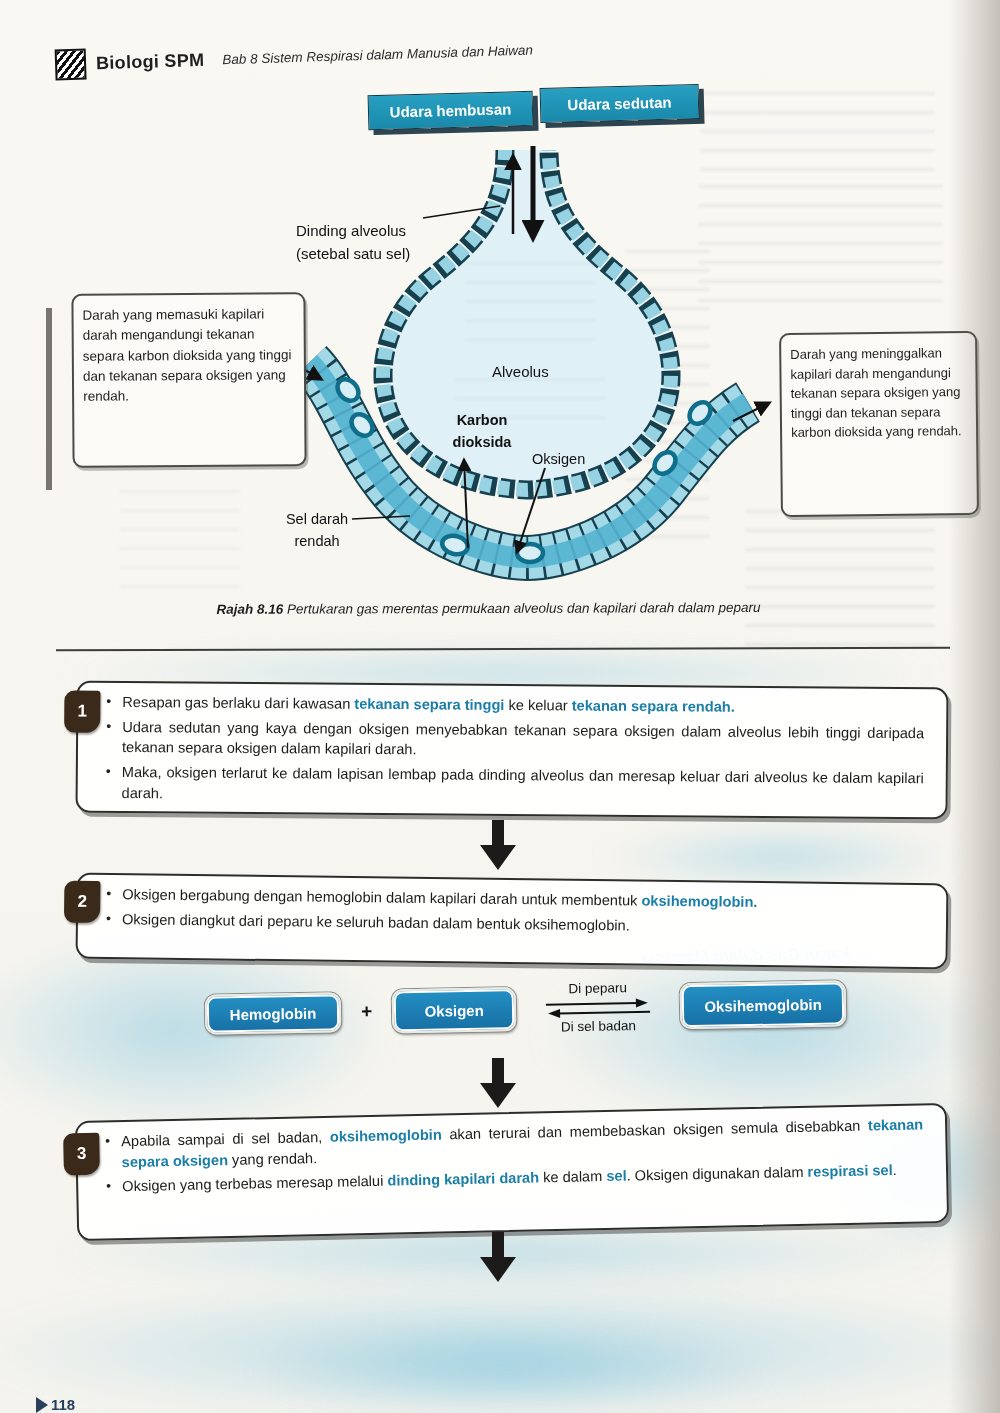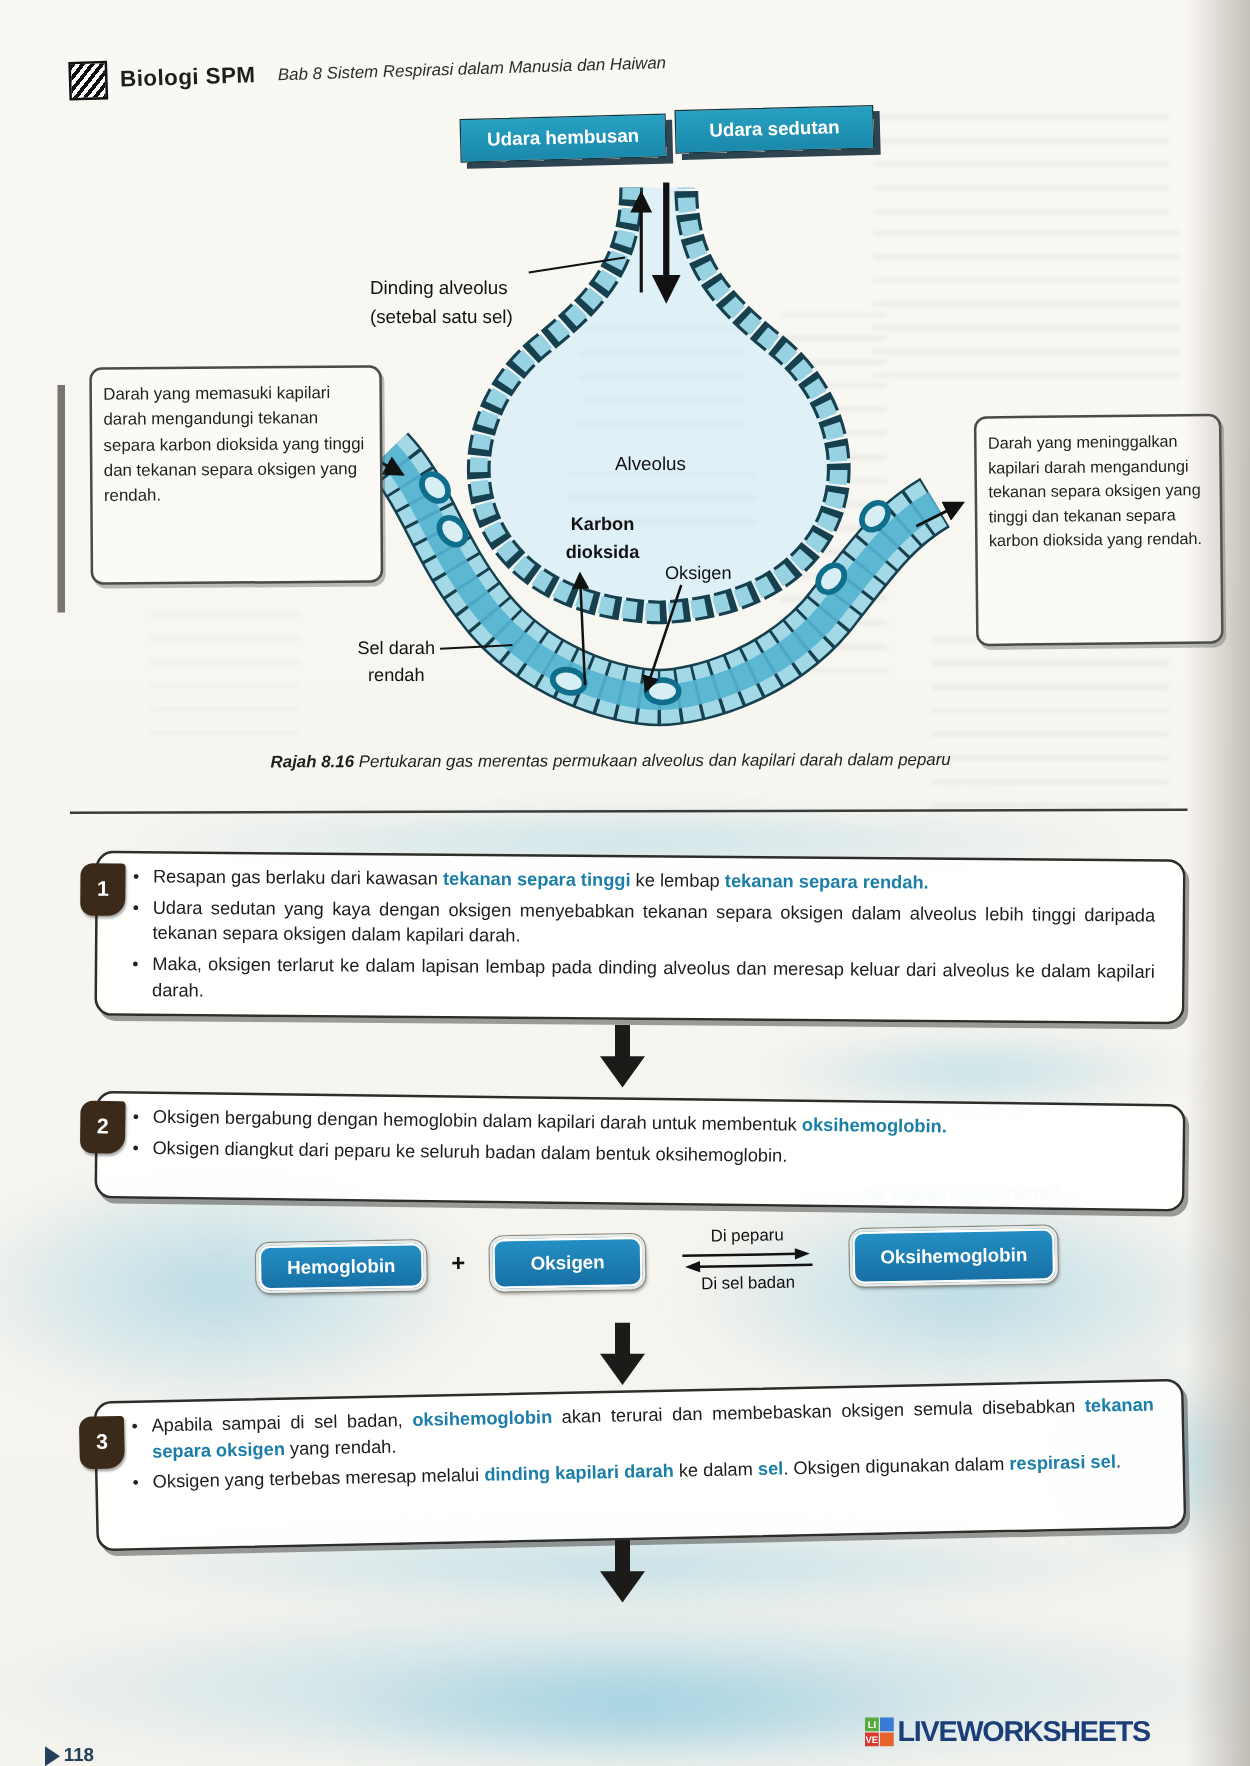--- a/index.html
+++ b/index.html
@@ -163,21 +163,21 @@
 
   <div class="caption">
     <b>Rajah 8.16</b><span> Pertukaran gas merentas permukaan alveolus dan kapilari darah dalam peparu</span>
   </div>
 
   <div class="divider"></div>
 
   <div class="step-box" style="left:76px;top:684px;width:868px;height:128px;transform:rotate(.45deg);">
     <div class="badge">1</div>
     <ul>
-      <li><span>Resapan gas berlaku dari kawasan </span><span class="hl">tekanan separa tinggi</span><span> ke lembap </span><span class="hl">tekanan separa rendah.</span></li>
+      <li><span>Resapan gas berlaku dari kawasan </span><span class="hl">tekanan separa tinggi</span><span> ke keluar </span><span class="hl">tekanan separa rendah.</span></li>
       <li><span>Udara sedutan yang kaya dengan oksigen menyebabkan tekanan separa oksigen dalam alveolus lebih tinggi daripada tekanan separa oksigen dalam kapilari darah.</span></li>
       <li><span>Maka, oksigen terlarut ke dalam lapisan lembap pada dinding alveolus dan meresap keluar dari alveolus ke dalam kapilari darah.</span></li>
     </ul>
   </div>
 
   <svg class="darrow" style="left:478px;top:820px;" width="40" height="52" viewBox="0 0 40 52">
     <rect x="14" y="0" width="12" height="26" fill="#1c1b19"></rect>
     <polygon points="2,25 38,25 20,50" fill="#1c1b19"></polygon>
   </svg>
 
@@ -217,29 +217,20 @@
       <li><span>Apabila sampai di sel badan, </span><span class="hl">oksihemoglobin</span><span> akan terurai dan membebaskan oksigen semula disebabkan </span><span class="hl">tekanan separa oksigen</span><span> yang rendah.</span></li>
       <li><span>Oksigen yang terbebas meresap melalui </span><span class="hl">dinding kapilari darah</span><span> ke dalam </span><span class="hl">sel</span><span>. Oksigen digunakan dalam </span><span class="hl">respirasi sel</span><span>.</span></li>
     </ul>
   </div>
 
   <svg class="darrow" style="left:478px;top:1232px;" width="40" height="52" viewBox="0 0 40 52">
     <rect x="14" y="0" width="12" height="26" fill="#1c1b19"></rect>
     <polygon points="2,25 38,25 20,50" fill="#1c1b19"></polygon>
   </svg>
 
-  <div class="lw">
-    <div class="lw-grid">
-      <div class="lw-sq" style="background: rgb(90, 170, 60);">LI</div>
-      <div class="lw-sq" style="background: rgb(58, 123, 213);"></div>
-      <div class="lw-sq" style="background: rgb(217, 58, 43);">VE</div>
-      <div class="lw-sq" style="background: rgb(232, 98, 46);"></div>
-    </div>
-    <div class="lw-word">LIVEWORKSHEETS</div>
-  </div>
 
   <div class="pagenum">
     <span class="tri"></span>
     <span>118</span>
   </div>
 
   <div class="edge-strip"></div>
 </div>
 
 </body></html>

